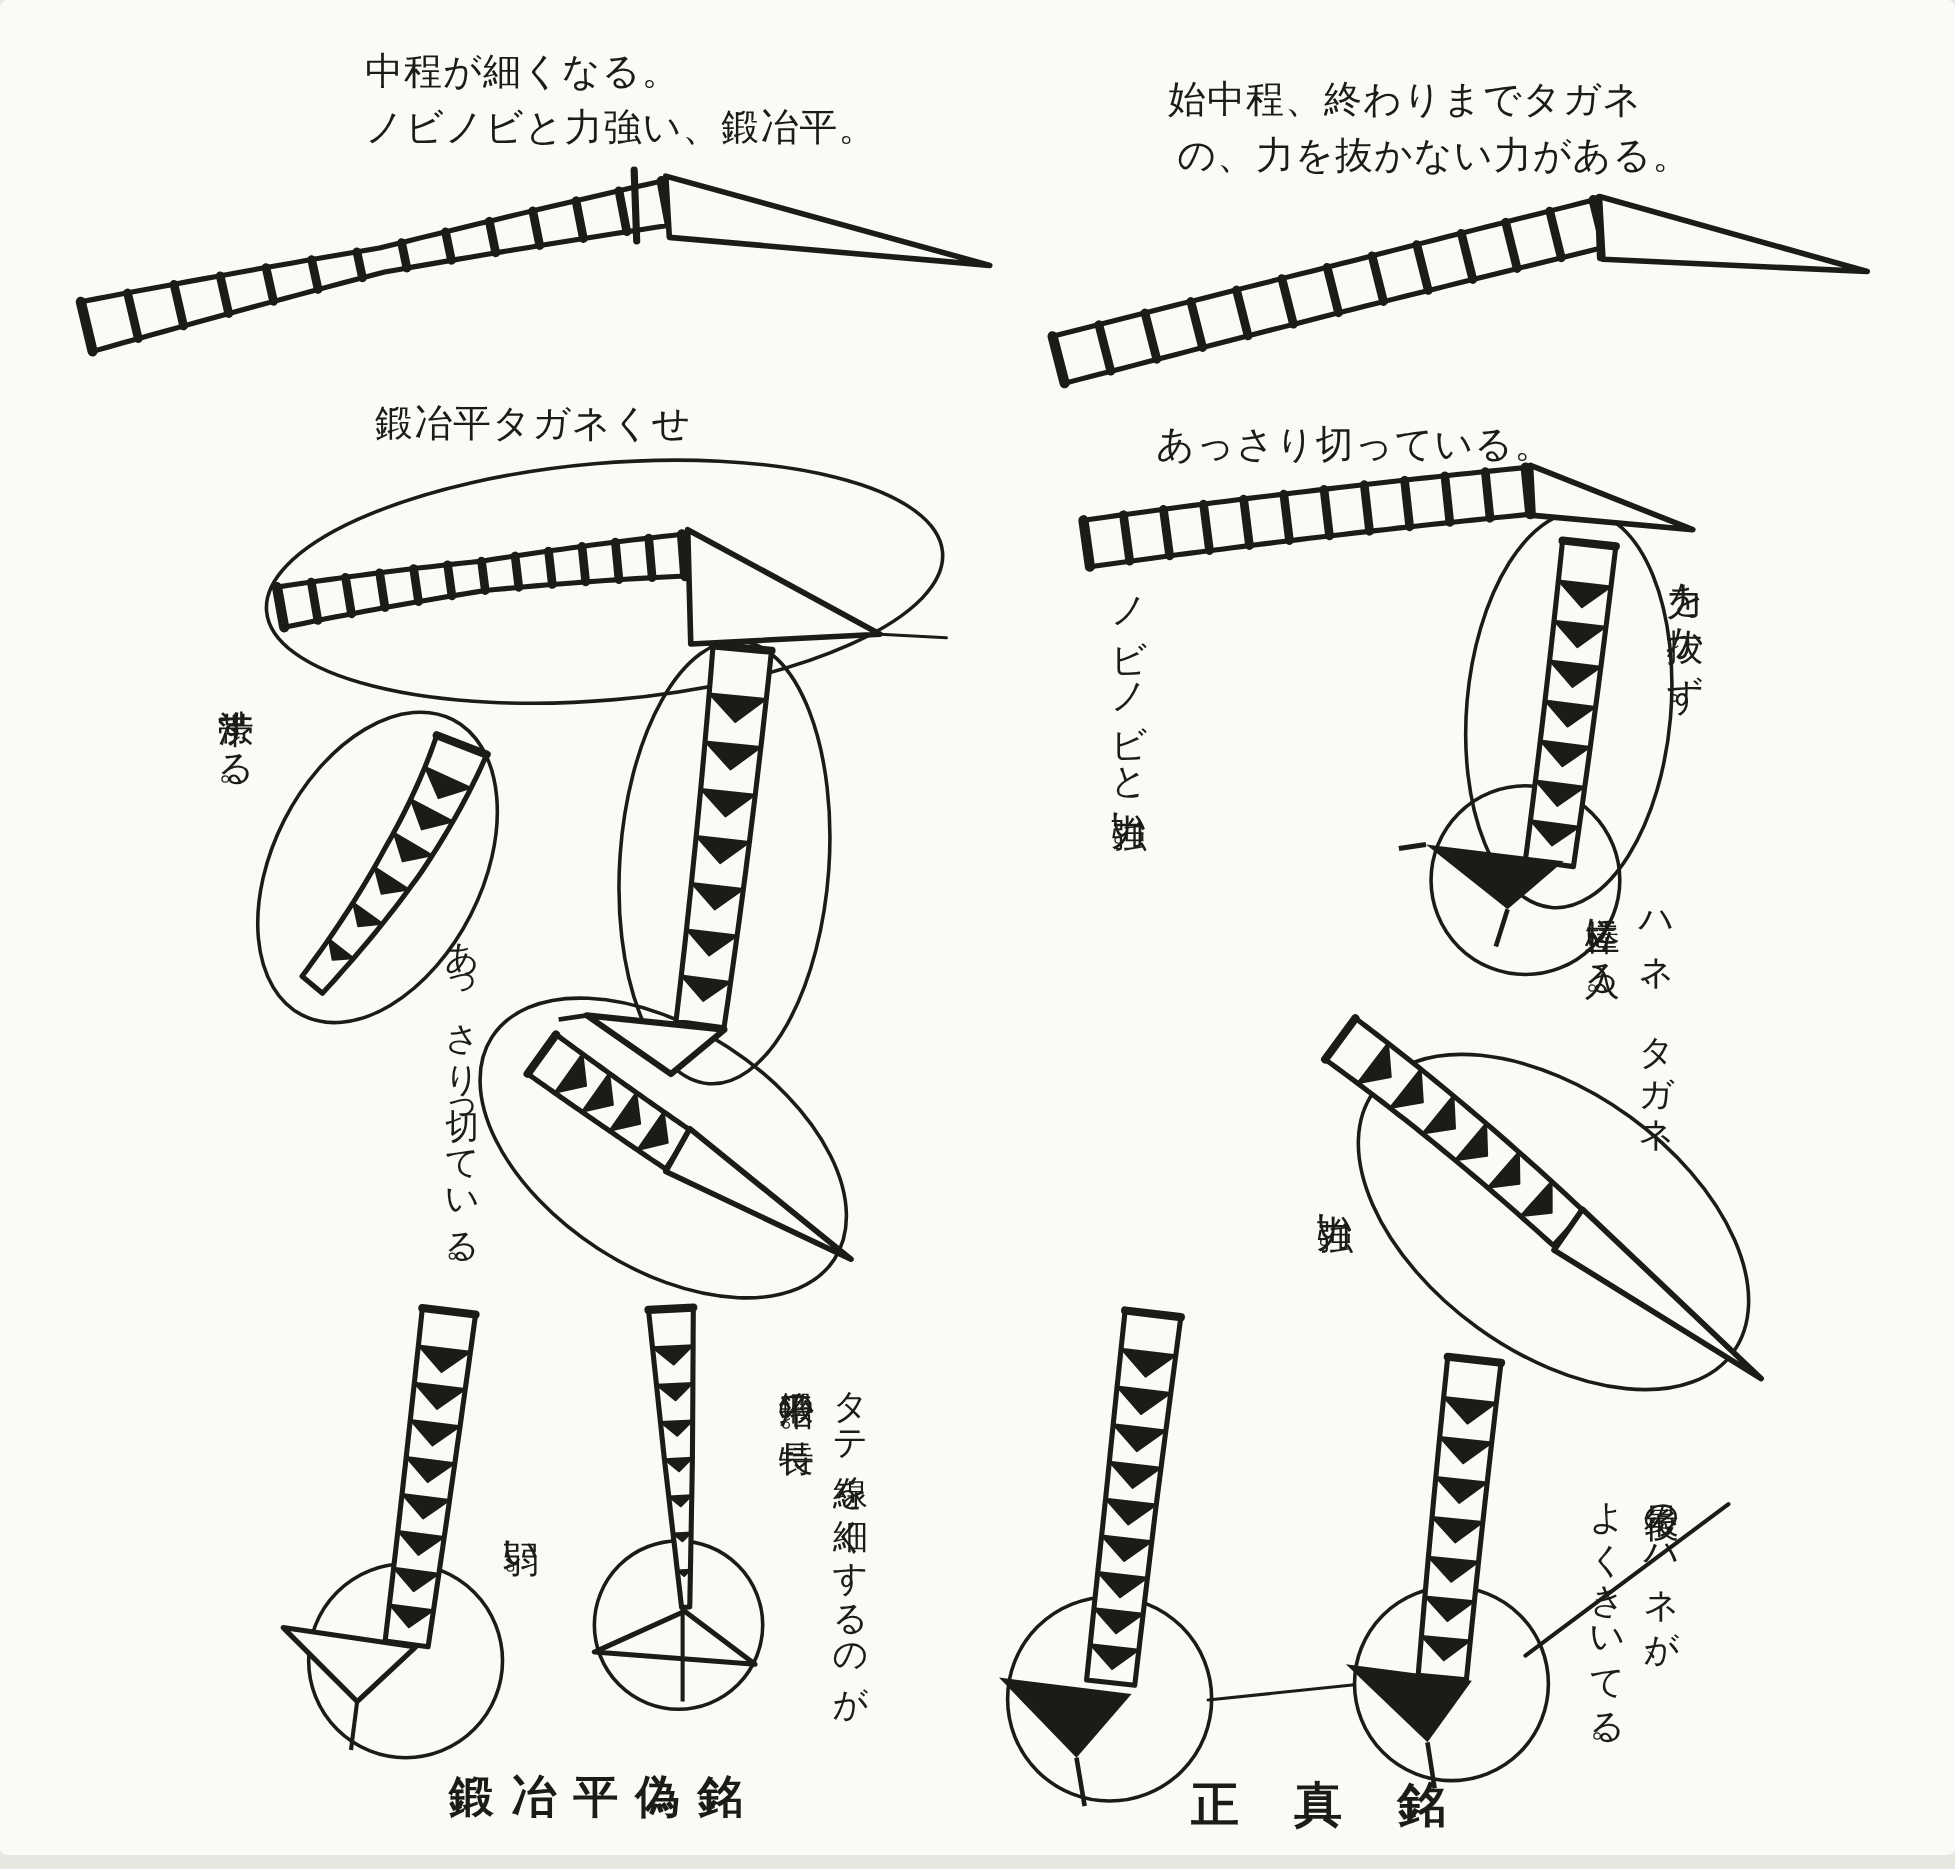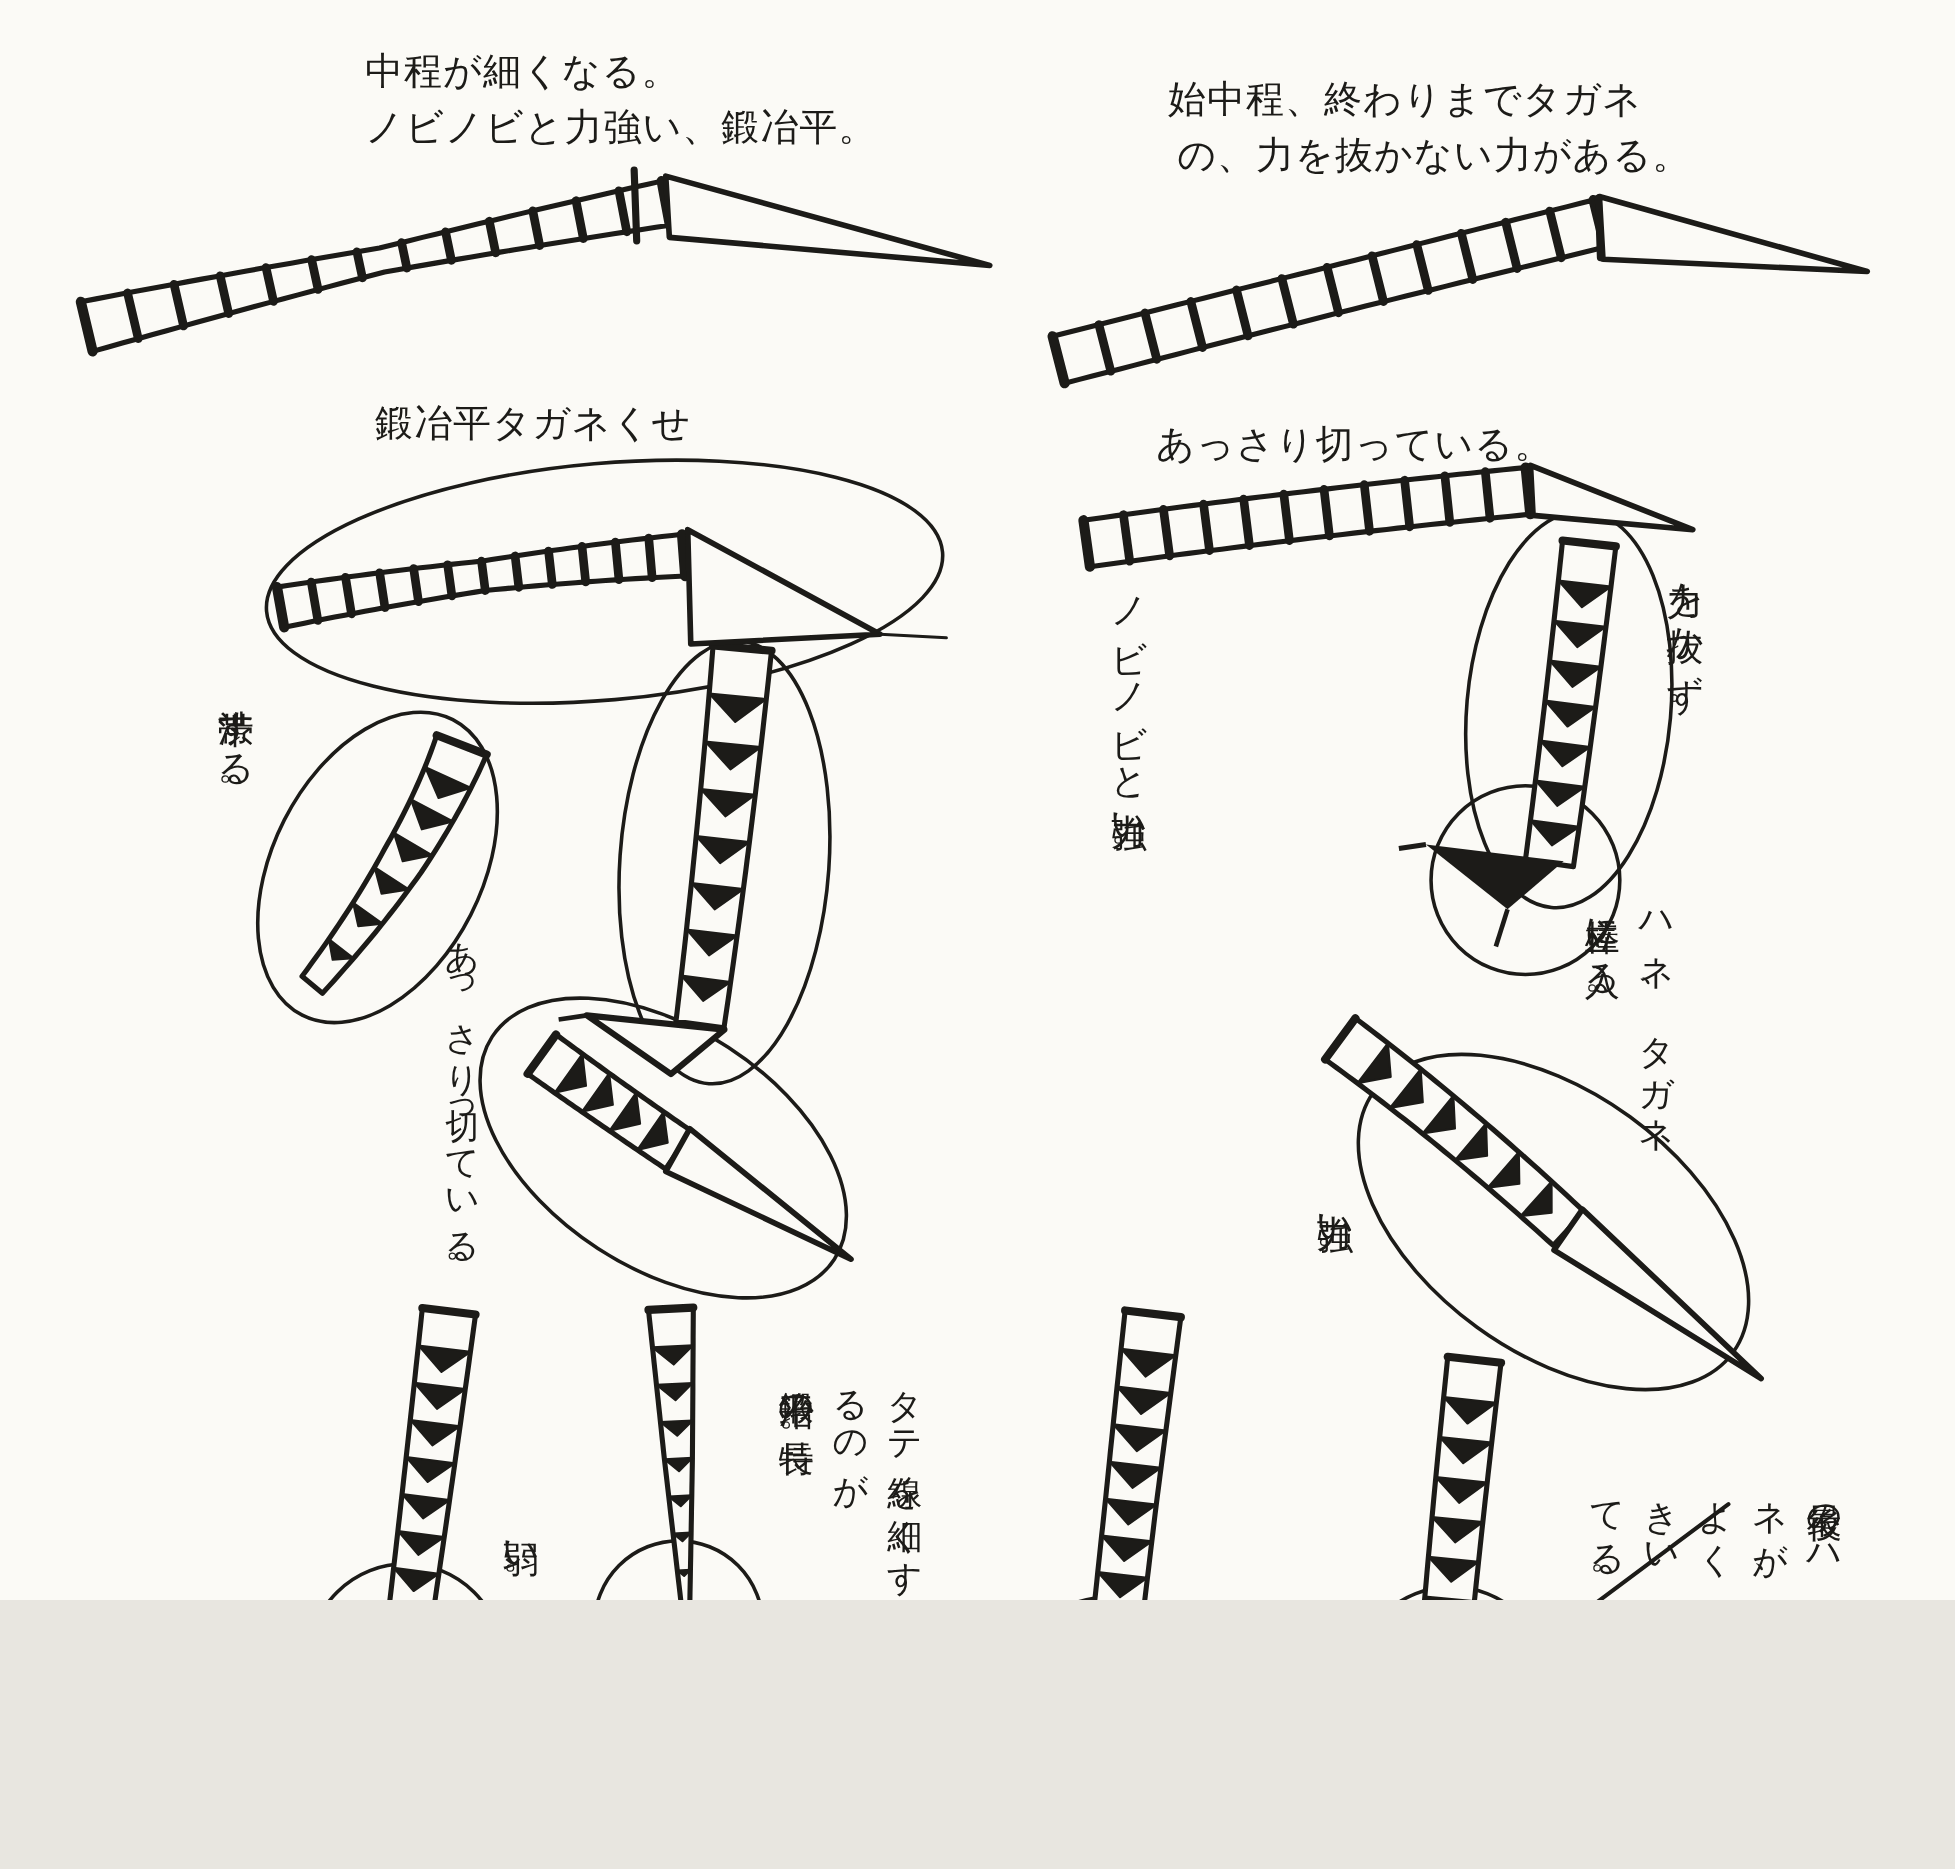--- a/index.html
+++ b/index.html
@@ -3,25 +3,26 @@
 <meta charset="utf-8">
 <style>
   :root{
     --ink:#1c1b18;
     --paper:#fbfaf6;
   }
   html,body{margin:0;padding:0;background:#e8e6e0;}
   .page{
     position:relative;
     width:1955px;
-    height:1600px;
+    height:1855px;
     background:var(--paper);
     overflow:hidden;
     font-family:"Liberation Serif","DejaVu Serif",serif;
     color:var(--ink);
+    border-radius:7px;
   }
   svg.canvas{position:absolute;left:0;top:0;}
   .txt{
     position:absolute;
     white-space:pre-line;
     color:var(--ink);
     letter-spacing:1px;
   }
   .h-text{font-size:38px;line-height:1.48;}
   .v-text{
@@ -280,17 +281,18 @@
   <div class="txt v-text" style="left:1574px;top:890px;font-size:35px;"><span style="display:block">ハネ、タガネ</span><span style="display:block">立棒に入る。</span></div>
 
   <div class="txt v-text" style="left:1306px;top:1186px;font-size:37px;">力強い。</div>
 
   <div class="txt v-text" style="left:492px;top:1515px;">弱い。</div>
 
   <div class="txt v-text" style="left:768px;top:1365px;font-size:35px;"><span style="display:block">タテ線を細くするのが</span><span style="display:block">鍛冶平の特長。</span></div>
 
   <div class="txt v-text" style="left:1579px;top:1477px;font-size:35px;"><span style="display:block">最後のハネが、</span><span style="display:block">よくきいてる。</span></div>
 
+  <div class="txt caption cap-left" style="left:449px;top:1767px;">鍛冶平偽銘</div>
 
   <div class="txt caption cap-right" style="left:1191px;top:1773px;text-align:right;">正真銘</div>
 
 </div>
 
 
 </body></html>

